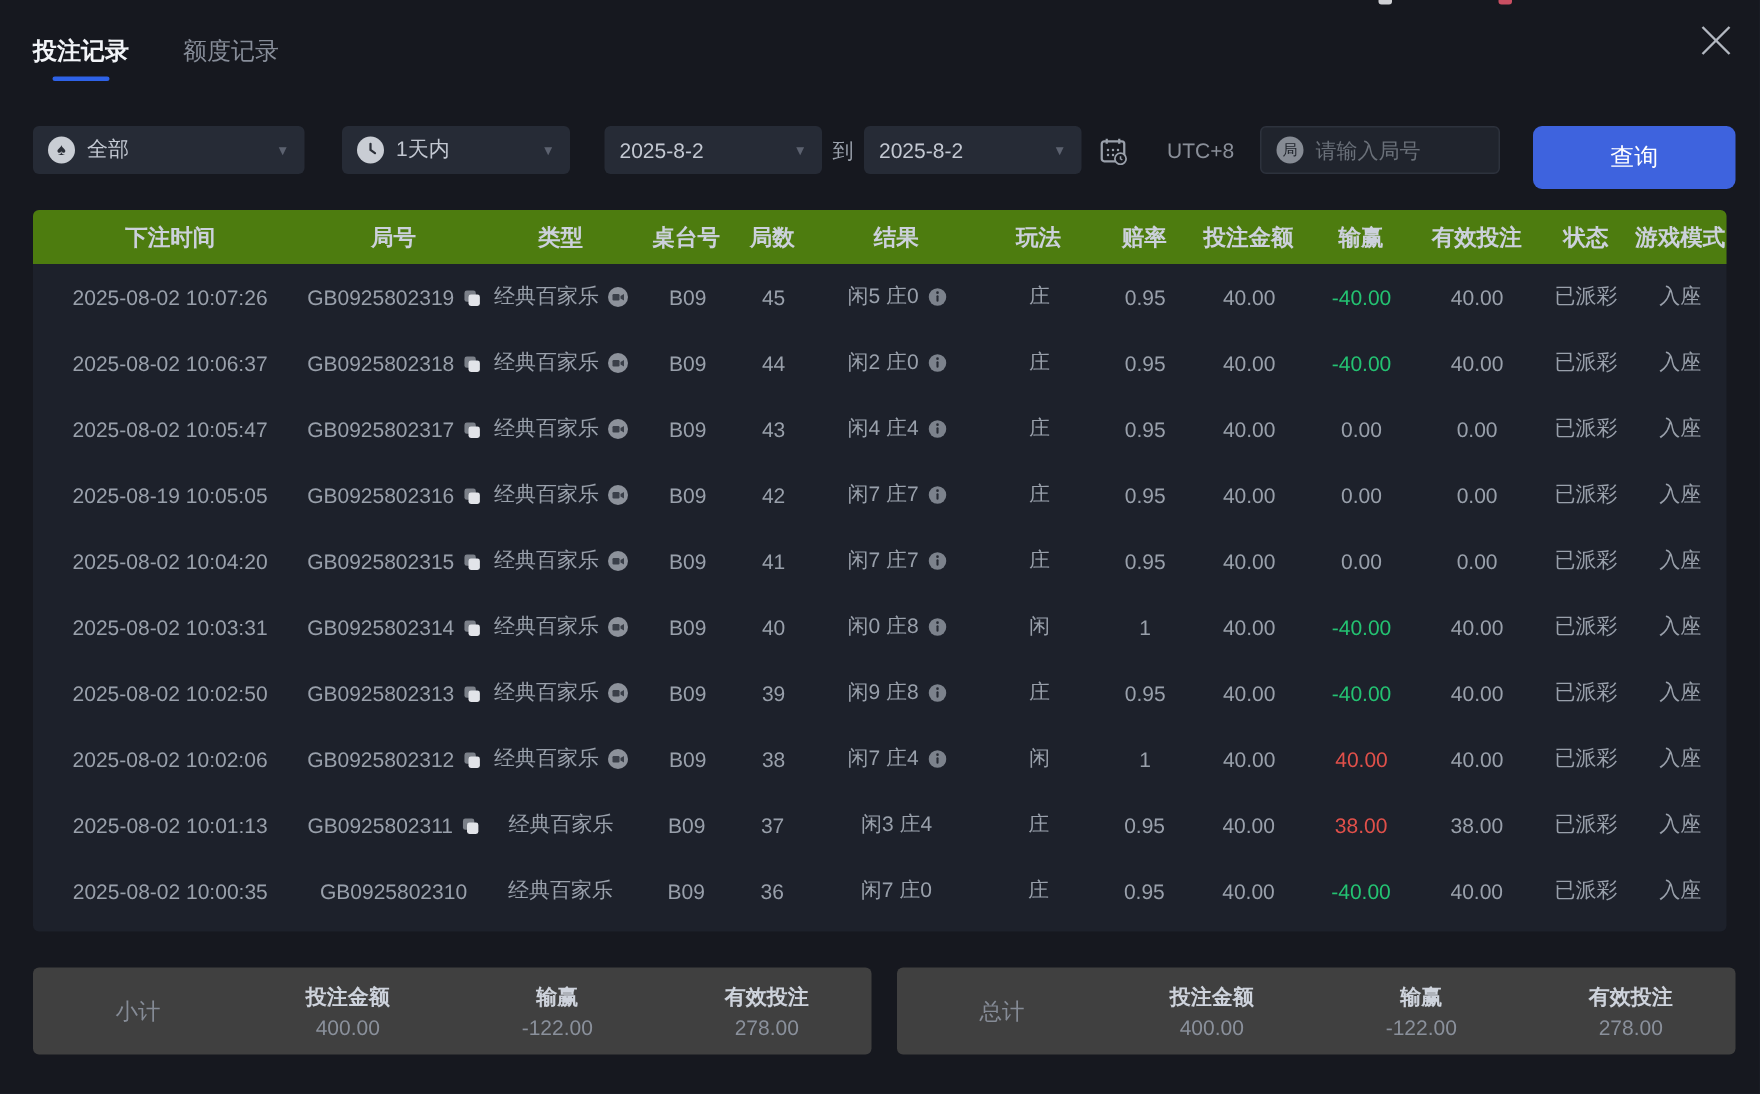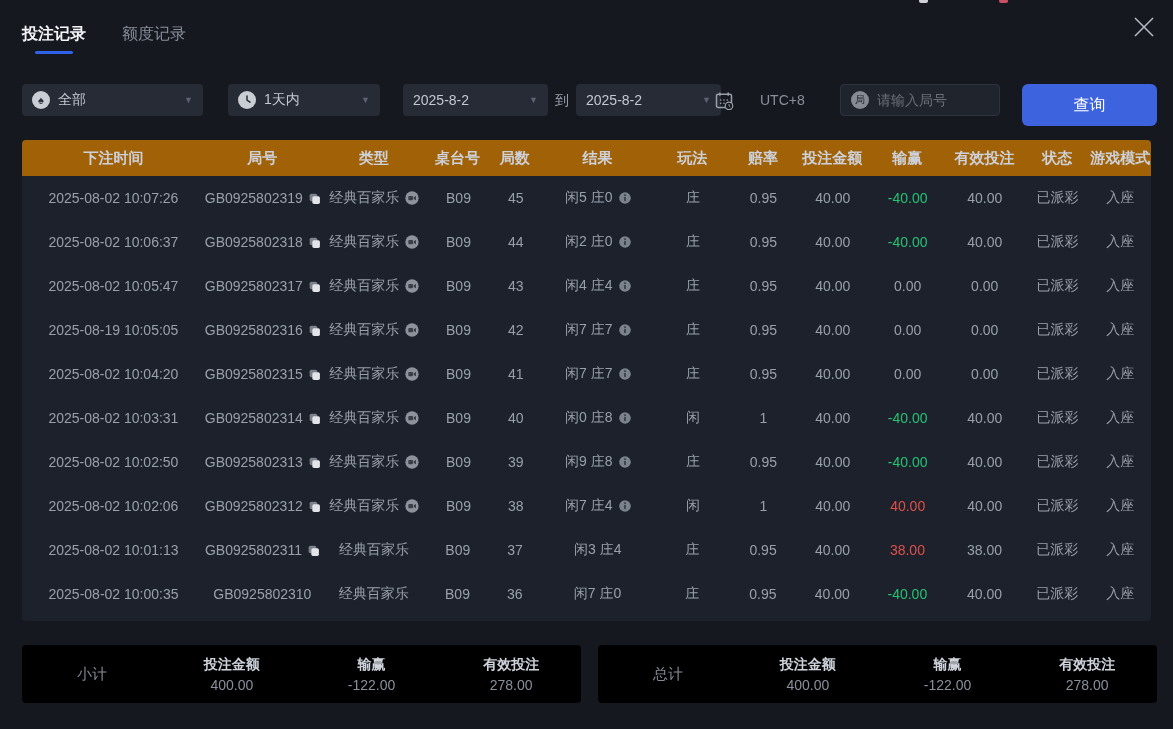--- a/index.html
+++ b/index.html
@@ -46,33 +46,33 @@
   .inputbox input { background:transparent; border:none; outline:none; color:#aab0ba;
     font-size:14px; width:110px; font-family:"Liberation Sans",sans-serif; }
   .inputbox input::placeholder { color:#6a7079; }
   .querybtn { background:#3e63de; border:none; border-radius:6px; color:#ffffff; font-size:16px;
     font-weight:normal; width:135px; height:42px; cursor:pointer; font-family:"Liberation Sans",sans-serif; }
 
   
   .table { position:absolute; top:140px; left:22px; width:1129px; background:#1d212b;
     border-radius:4px; --cols: 166fr 104fr 98fr 54fr 50fr 100fr 72fr 56fr 70fr 66fr 74fr 58fr 56fr;
     padding-bottom:5px; }
-  .thead { display:grid; grid-template-columns:var(--cols); background:#a16207; height:36px;
+  .thead { display:grid; grid-template-columns:var(--cols); background:#4d7c0f; height:36px;
     align-items:center; border-radius:4px 4px 0 0; }
   .th { text-align:center; font-size:15px; color:#ccd1db; font-weight:bold; white-space:nowrap; }
   .tr { display:grid; grid-template-columns:var(--cols); height:44px; align-items:center; }
   .cell { display:flex; align-items:center; justify-content:center; gap:5px; font-size:14px;
     color:#99a0ab; white-space:nowrap; }
   .green { color:#24c272; }
   .red { color:#e0504a; }
   .ic-inline { display:inline-flex; align-items:center; flex:none; }
 
   
   .summary { position:absolute; top:645px; left:22px; width:1135px; display:flex; gap:17px; }
-  .sumpanel { flex:1; background:#000000; border-radius:4px; height:58px; display:flex; align-items:center; }
+  .sumpanel { flex:1; background:#404040; border-radius:4px; height:58px; display:flex; align-items:center; }
   .sumlabel { width:140px; text-align:center; color:#858b96; font-size:15px; }
   .sumcol { flex:1; text-align:center; }
   .sumcol .lbl { color:#ced3dc; font-size:14px; font-weight:bold; }
   .sumcol .val { font-size:14px; margin-top:3px; color:#8a909b; }
 </style>
 </head>
 <body>
 
 <div class="frag white"></div>
 <div class="frag pink"></div>
@@ -107,21 +107,21 @@
   </div>
   <div class="fitem datebox" style="left:403px;width:145px;">
     <span>2025-8-2</span>
     <span class="caret">▼</span>
   </div>
   <div class="fitem tolabel" style="left:550px;">到</div>
   <div class="fitem datebox" style="left:576px;width:145px;">
     <span>2025-8-2</span>
     <span class="caret">▼</span>
   </div>
-  <div class="fitem tz" style="left:714px;gap:26px;">
+  <div class="fitem tz" style="left:732px;gap:26px;">
     <span class="ic-inline">
       <svg width="20" height="20" viewBox="0 0 24 24">
         <rect x="3" y="5" width="18" height="16" rx="2" fill="none" stroke="#9aa0ab" stroke-width="1.8"></rect>
         <line x1="7" y1="3" x2="7" y2="7" stroke="#9aa0ab" stroke-width="1.8"></line>
         <line x1="17" y1="3" x2="17" y2="7" stroke="#9aa0ab" stroke-width="1.8"></line>
         <circle cx="8" cy="12" r="1" fill="#9aa0ab"></circle>
           <circle cx="12" cy="12" r="1" fill="#9aa0ab"></circle>
           <circle cx="16" cy="12" r="1" fill="#9aa0ab"></circle>
         <circle cx="8" cy="16" r="1" fill="#9aa0ab"></circle>
           <circle cx="12" cy="16" r="1" fill="#9aa0ab"></circle>

